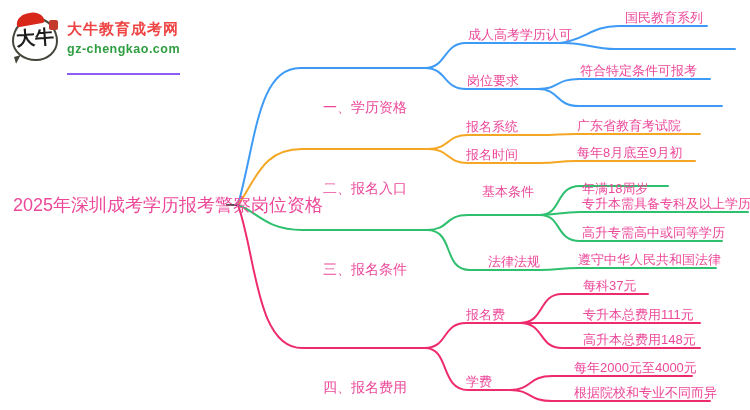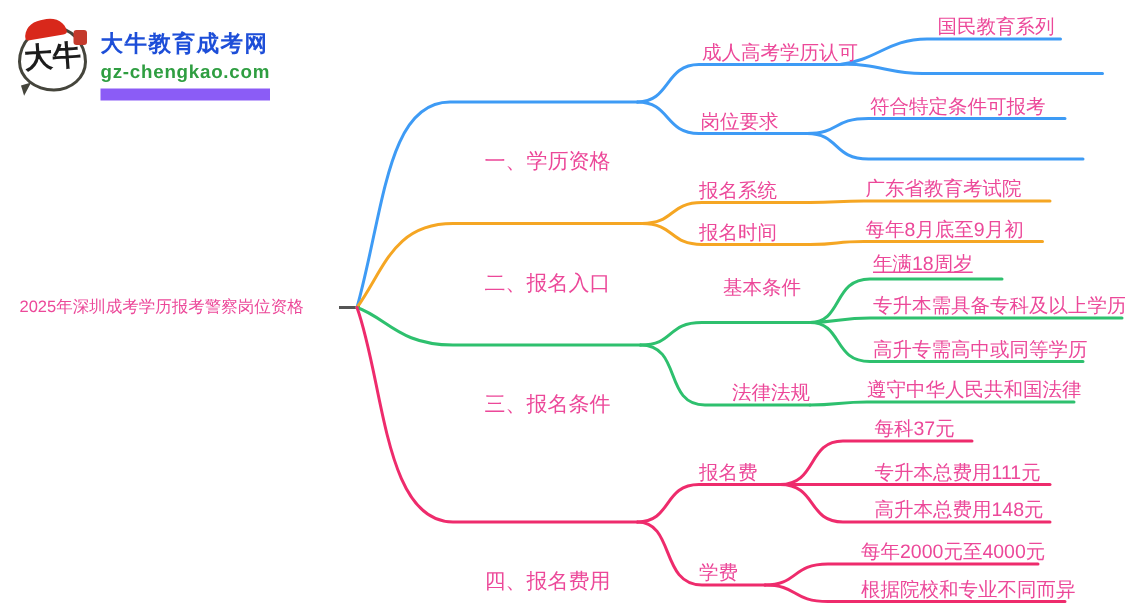--- a/index.html
+++ b/index.html
@@ -2,37 +2,37 @@
 <html><head>
 <meta charset="utf-8">
 <style>
   html,body{margin:0;padding:0;background:#fff;}
   body{font-family:"Liberation Sans","DejaVu Sans",sans-serif;}
   .stage{position:relative;width:750px;height:410px;background:#fff;overflow:hidden;}
   svg.links{position:absolute;left:0;top:0;}
 
   .node{position:absolute;font-size:13px;line-height:16px;color:#ec4899;white-space:nowrap;}
   .branch-label{font-size:14px;line-height:18px;margin-top:48px;}
-  .root-label{font-size:11px;line-height:16px;}
+  .root-label{font-size:18px;line-height:16px;}
 
   
   .logo{position:absolute;left:12px;top:11px;display:flex;align-items:flex-start;}
   .logo-bubble{position:relative;width:42px;height:40px;margin-top:6px;border:2px solid #45453c;
                border-radius:50% 50% 48% 52% / 55% 55% 45% 45%;background:#fff;}
   .logo-hat{position:absolute;top:-6px;left:2px;width:28px;height:12px;background:#d8281b;
             border-radius:14px 14px 3px 3px / 12px 12px 2px 2px;transform:rotate(-10deg);}
   .logo-seal{position:absolute;top:1px;right:-2px;width:9px;height:10px;background:#c43a2c;border-radius:2px;}
   .logo-tail{position:absolute;left:-5px;bottom:-3px;width:0;height:0;border:5px solid transparent;
              border-right-color:#45453c;transform:rotate(28deg);}
   .logo-mark{display:block;text-align:center;margin-top:6px;font-family:"DejaVu Serif","Liberation Serif",serif;
              font-weight:bold;font-size:19px;color:#1c1c1c;transform:rotate(-4deg);}
   .logo-text{margin-left:9px;padding-top:9px;}
-  .logo-title{font-size:15px;font-weight:700;color:#1d4ed8;letter-spacing:1px;}
+  .logo-title{font-size:15px;font-weight:700;color:#ef4444;letter-spacing:1px;}
   .logo-domain{display:inline-block;font-size:12.5px;font-weight:700;color:#2f9e41;margin-top:2px;
-               padding-bottom:4px;border-bottom:8px solid #8b5cf6;letter-spacing:0.5px;}
+               padding-bottom:17px;border-bottom:2px solid #8b5cf6;letter-spacing:0.5px;}
 </style>
 </head>
 <body>
 
 <div class="stage">
 
   <svg class="links" width="750" height="410" viewBox="0 0 750 410">
     <path d="M226,205 L240,205" stroke="#555" stroke-width="2" fill="none"></path>
 
     <g fill="none" stroke-width="2" stroke-linecap="round" stroke="#3e9bf5">
@@ -97,21 +97,21 @@
   <div class="node" style="left:580px;top:63px;">符合特定条件可报考</div>
 
   <div class="node branch-label" style="left:323px;top:131px;">二、报名入口</div>
   <div class="node" style="left:466px;top:119px;">报名系统</div>
   <div class="node" style="left:577px;top:118px;">广东省教育考试院</div>
   <div class="node" style="left:466px;top:147px;">报名时间</div>
   <div class="node" style="left:577px;top:145px;">每年8月底至9月初</div>
 
   <div class="node branch-label" style="left:323px;top:212px;">三、报名条件</div>
   <div class="node" style="left:468px;top:184px;margin-left:14px;">基本条件</div>
-  <div class="node" style="left:582px;top:168px;text-decoration:underline;">年满18周岁</div>
+  <div class="node" style="left:582px;top:181px;">年满18周岁</div>
   <div class="node" style="left:582px;top:196px;">专升本需具备专科及以上学历</div>
   <div class="node" style="left:582px;top:225px;">高升专需高中或同等学历</div>
   <div class="node" style="left:488px;top:254px;">法律法规</div>
   <div class="node" style="left:578px;top:252px;">遵守中华人民共和国法律</div>
 
   <div class="node branch-label" style="left:323px;top:330px;">四、报名费用</div>
   <div class="node" style="left:466px;top:307px;">报名费</div>
   <div class="node" style="left:583px;top:278px;">每科37元</div>
   <div class="node" style="left:583px;top:307px;">专升本总费用111元</div>
   <div class="node" style="left:583px;top:332px;">高升本总费用148元</div>

